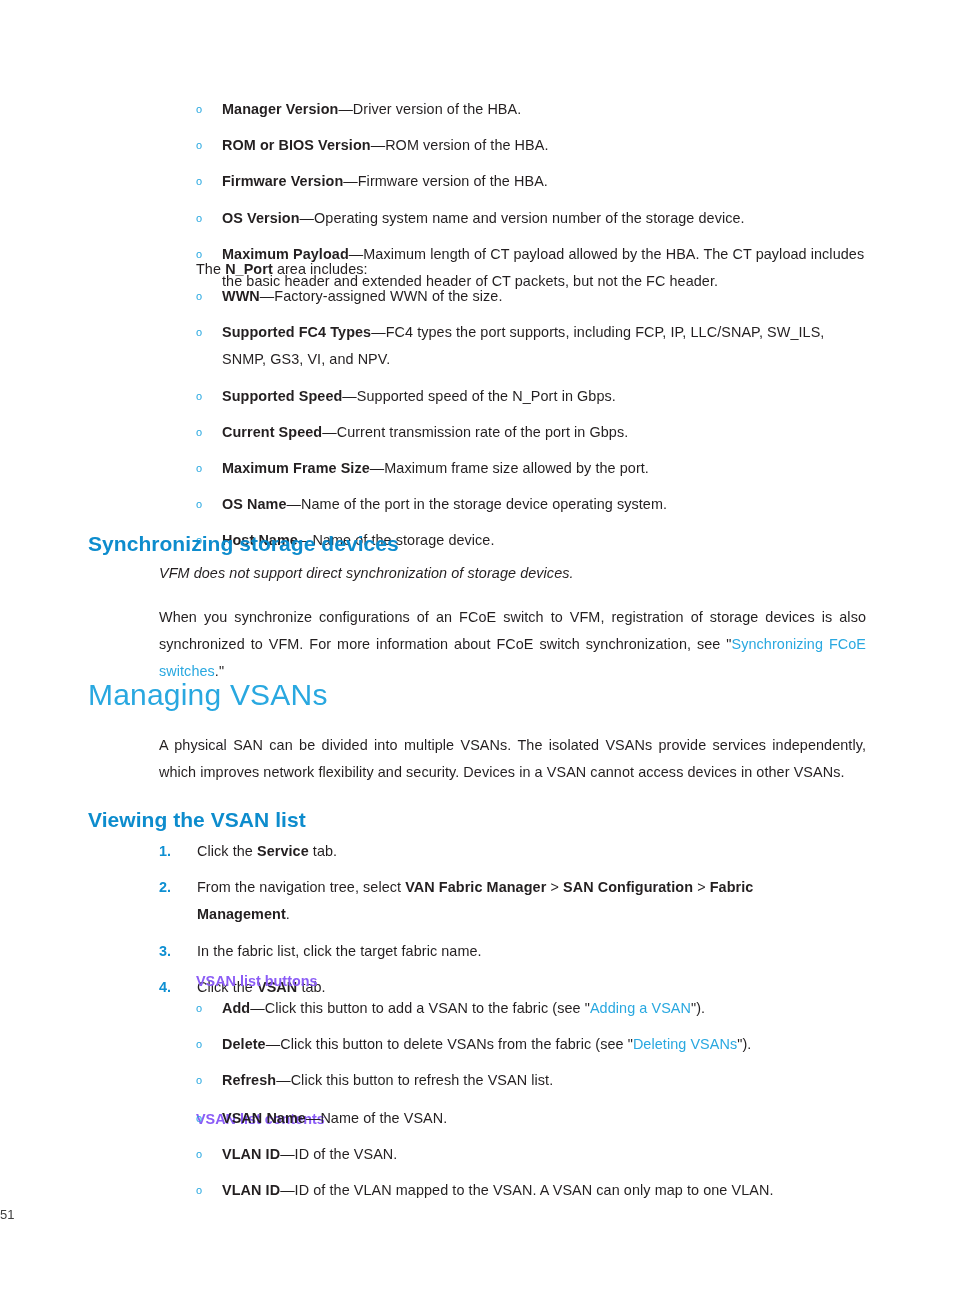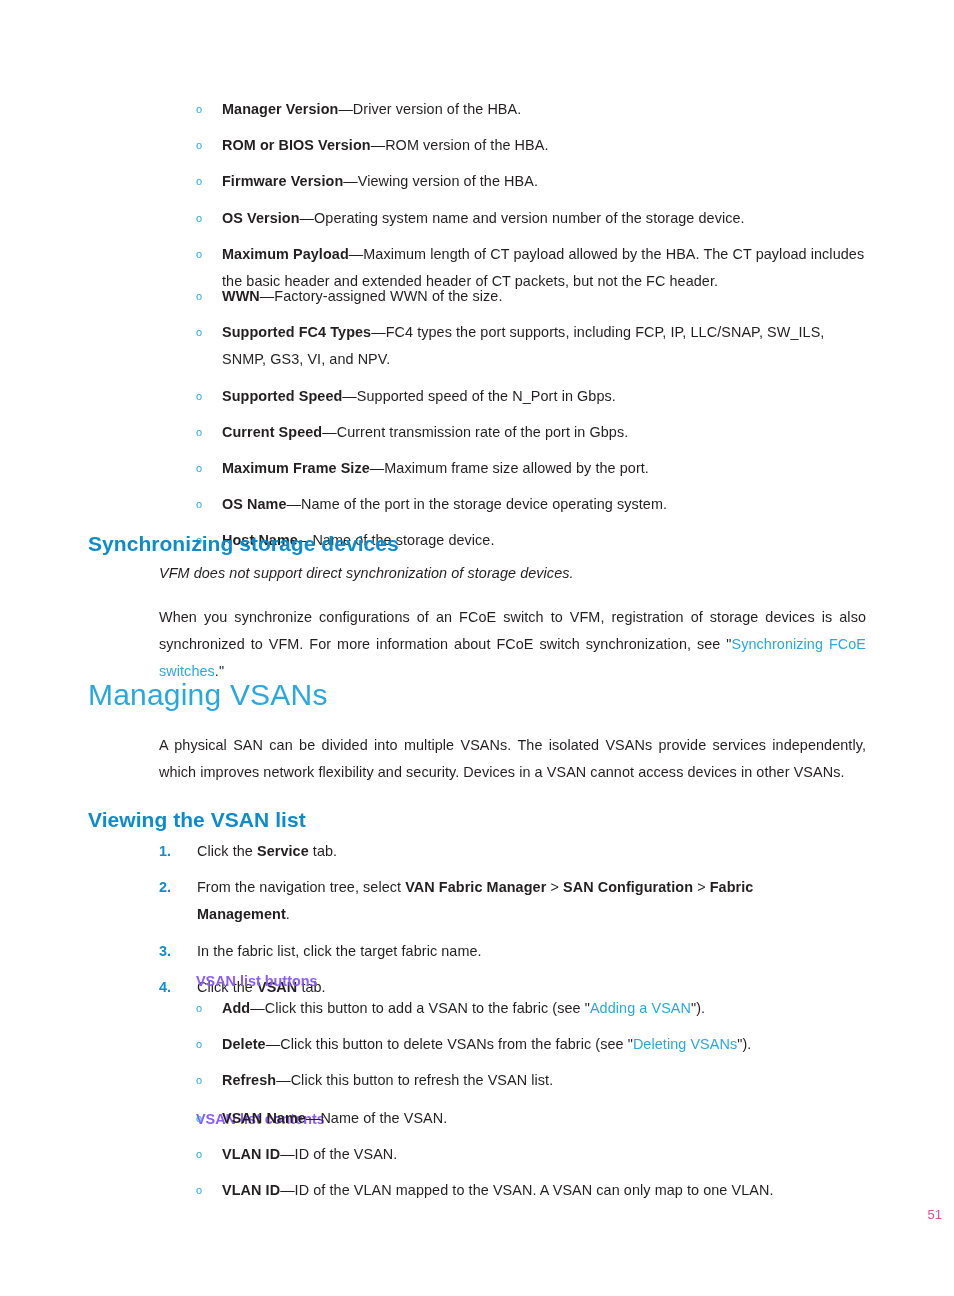--- a/index.html
+++ b/index.html
@@ -106,43 +106,46 @@
     line-height: 27.2px;
     color: #8b5cf6;
   }
 
   .justify { text-align: justify; }
 
   .pagenum {
     position: absolute;
     left: 0;
     right: 12px;
-    text-align: right;
+    text-align: left;
     font-size: 13px;
-    color: #ec4899;
+    color: #404040;
   }
 
   
   .abs { position: absolute; }
 </style>
 </head>
 <body>
 
 <div class="page">
 
   <div class="abs" style="left:196px; top:96px; width:670px;">
     <ul class="olist body-text" id="hba-list">
         <li><span class="omark">o</span><b>Manager Version</b><span>—</span><span>Driver version of the HBA.</span></li>
         <li><span class="omark">o</span><b>ROM or BIOS Version</b><span>—</span><span>ROM version of the HBA.</span></li>
-        <li><span class="omark">o</span><b>Firmware Version</b><span>—</span><span>Viewing version of the HBA.</span></li>
+        <li><span class="omark">o</span><b>Firmware Version</b><span>—</span><span>Firmware version of the HBA.</span></li>
         <li><span class="omark">o</span><b>OS Version</b><span>—</span><span>Operating system name and version number of the storage device.</span></li>
         <li><span class="omark">o</span><b>Maximum Payload</b><span>—</span><span>Maximum length of CT payload allowed by the HBA. The CT payload includes the basic header and extended header of CT packets, but not the FC header.</span></li>
       </ul>
   </div>
 
+  <div class="abs body-text" style="left:196px; top:256px; width:670px;">
+    <span>The </span><b>N_Port</b><span> area includes:</span>
+  </div>
 
   <div class="abs" style="left:196px; top:283px; width:670px;">
     <ul class="olist body-text" id="nport-list">
         <li><span class="omark">o</span><b>WWN</b><span>—</span><span>Factory-assigned WWN of the size.</span></li>
         <li><span class="omark">o</span><b>Supported FC4 Types</b><span>—</span><span>FC4 types the port supports, including FCP, IP, LLC/SNAP, SW_ILS, SNMP, GS3, VI, and NPV.</span></li>
         <li><span class="omark">o</span><b>Supported Speed</b><span>—</span><span>Supported speed of the N_Port in Gbps.</span></li>
         <li><span class="omark">o</span><b>Current Speed</b><span>—</span><span>Current transmission rate of the port in Gbps.</span></li>
         <li><span class="omark">o</span><b>Maximum Frame Size</b><span>—</span><span>Maximum frame size allowed by the port.</span></li>
         <li><span class="omark">o</span><b>OS Name</b><span>—</span><span>Name of the port in the storage device operating system.</span></li>
         <li><span class="omark">o</span><b>Host Name</b><span>—</span><span>Name of the storage device.</span></li>

